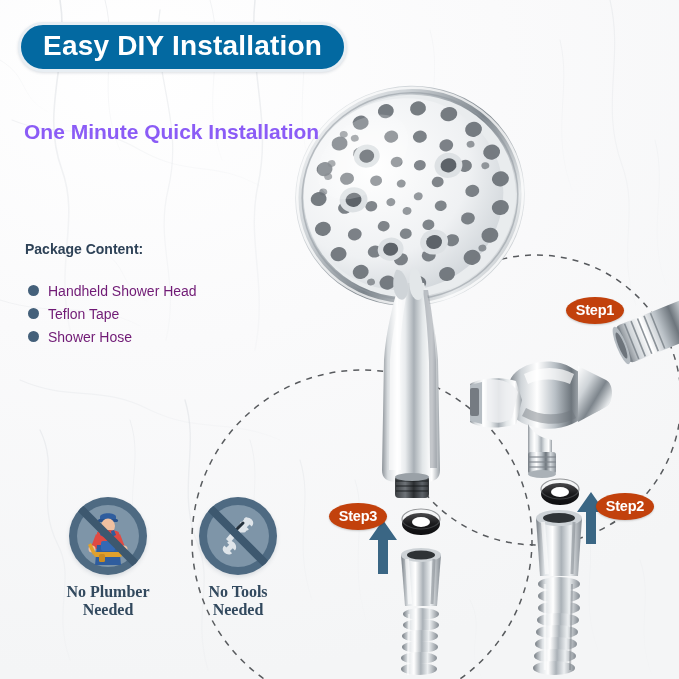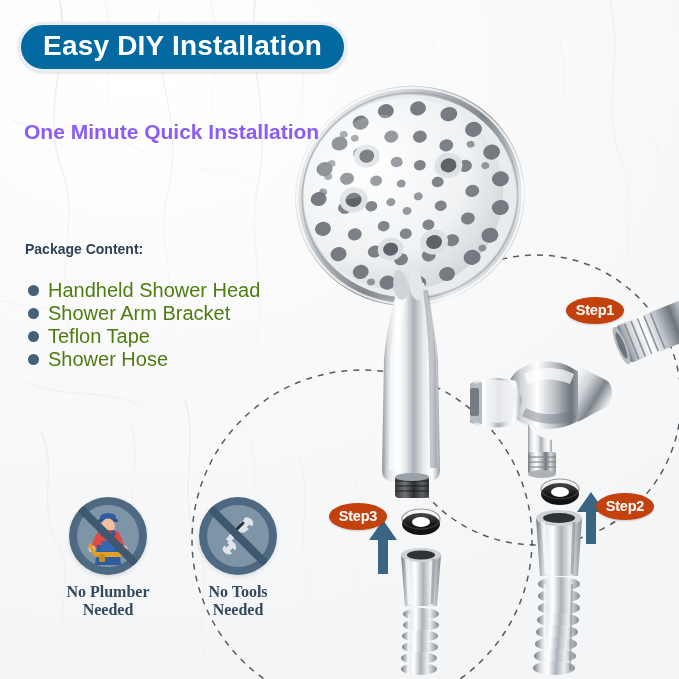--- a/index.html
+++ b/index.html
@@ -37,21 +37,21 @@
   
   .pkg-title{
     position:absolute;left:25px;top:241px;
     font-size:14px;font-weight:bold;color:#2e4257;white-space:nowrap;
   }
   .pkg-list{position:absolute;left:28px;top:281px;margin:0;padding:0;list-style:none;}
   .pkg-list li{
     display:flex;align-items:center;gap:9px;height:19px;margin-bottom:4px;
   }
   .dot{width:11px;height:11px;border-radius:50%;background:#44607a;flex:none;}
-  .pkg-list li span{font-size:20px;color:#4d7c0f;white-space:nowrap;}
+  .pkg-list li span{font-size:14px;color:#701a75;white-space:nowrap;}
 
   
   .badge-wrap{position:absolute;}
   .badge-circle{
     width:78px;height:78px;border-radius:50%;
     background:#4e6a82;position:relative;overflow:hidden;
     box-shadow:0 2px 4px rgba(60,80,100,.15);
   }
   .badge-circle .inner{
     position:absolute;left:8px;top:8px;width:62px;height:62px;border-radius:50%;
@@ -427,24 +427,20 @@
   <div class="subtitle">One Minute Quick Installation</div>
 
   <div class="pkg-title">Package Content:</div>
   <ul class="pkg-list">
     <li>
       <span class="dot"></span>
       <span>Handheld Shower Head</span>
     </li>
     <li>
       <span class="dot"></span>
-      <span>Shower Arm Bracket</span>
-    </li>
-    <li>
-      <span class="dot"></span>
       <span>Teflon Tape</span>
     </li>
     <li>
       <span class="dot"></span>
       <span>Shower Hose</span>
     </li>
   </ul>
 
   <div class="badge-wrap" style="left:48px;top:497px;width:120px;">
     <div class="badge-circle" style="margin:0 auto;">

